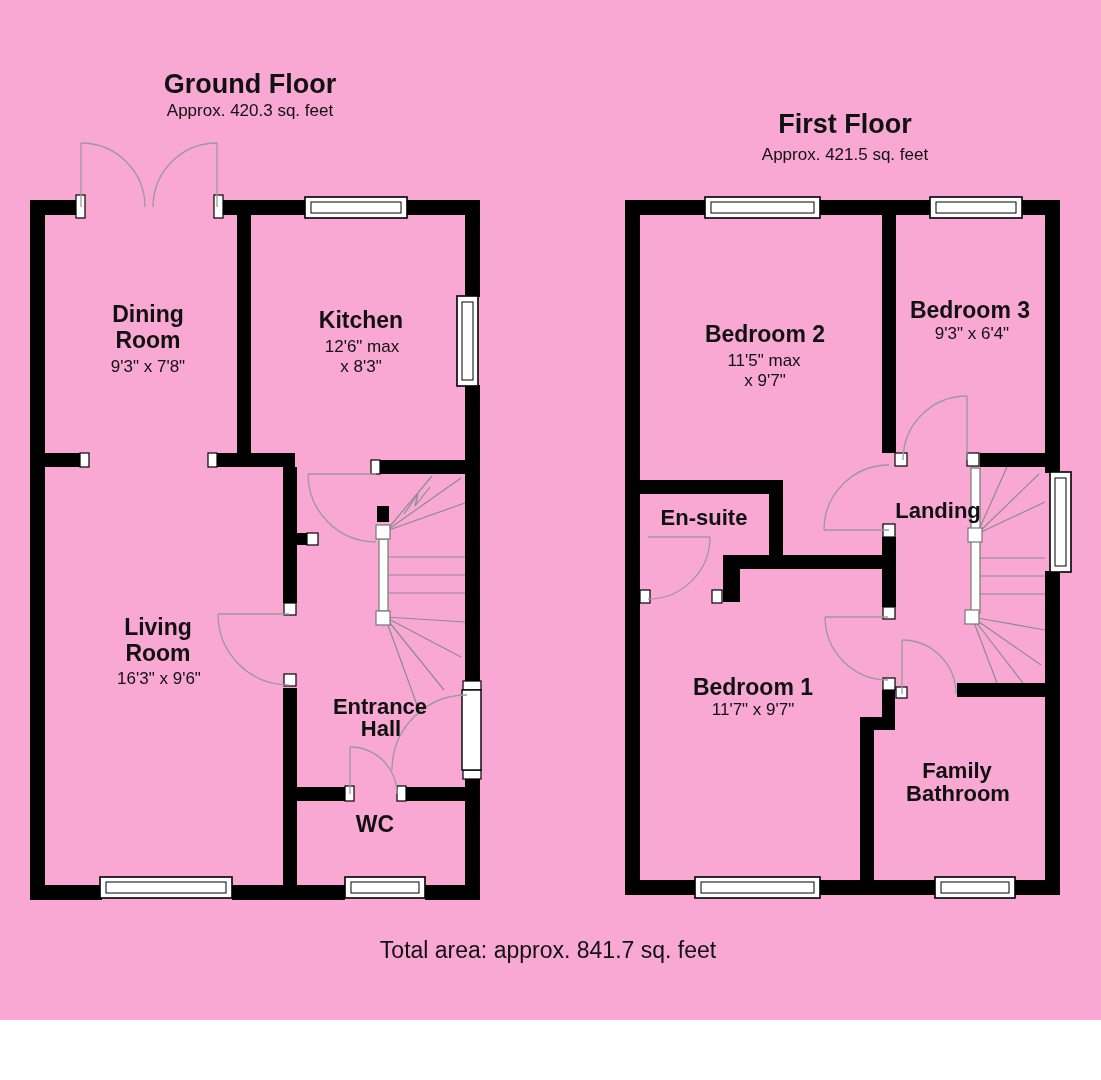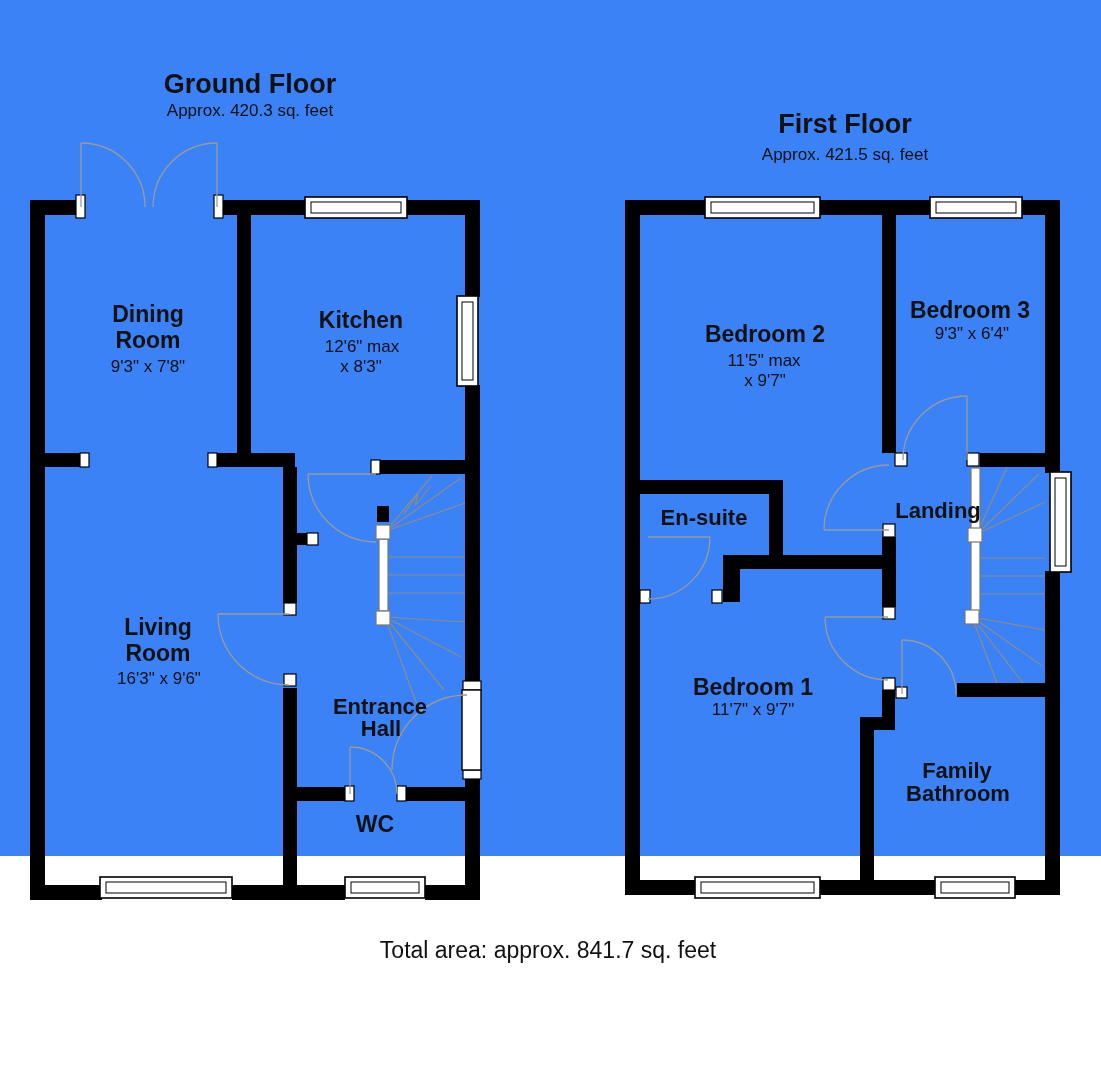--- a/index.html
+++ b/index.html
@@ -3,21 +3,21 @@
 <meta charset="utf-8">
 <style>
   html, body {
     margin: 0;
     padding: 0;
     background: #ffffff;
     width: 1101px;
     height: 1080px;
     font-family: "Liberation Sans", "DejaVu Sans", sans-serif;
   }
-  .canvas { position: relative; width: 1101px; height: 856px; background: #3b82f6; }
+  .canvas { position: relative; width: 1101px; height: 1020px; background: #f9a8d4; }
   svg { display: block; }
   .wall  { fill: #000000; stroke: none; }
   .post  { fill: #ffffff; stroke: #000000; stroke-width: 1.2; }
   .door  { fill: none; stroke: #9a9a9a; stroke-width: 1.3; }
   .leafrect { fill: #ffffff; stroke: #000000; stroke-width: 1.4; }
   .stair { fill: none; stroke: #8c8c8c; stroke-width: 1.2; }
   .rail  { fill: #ffffff; stroke: #777777; stroke-width: 1.2; }
   .newel { fill: #ffffff; stroke: #777777; stroke-width: 1.2; }
   .win-outer { fill: #ffffff; stroke: #000000; stroke-width: 1.6; }
   .win-inner { fill: none; stroke: #000000; stroke-width: 1; }

